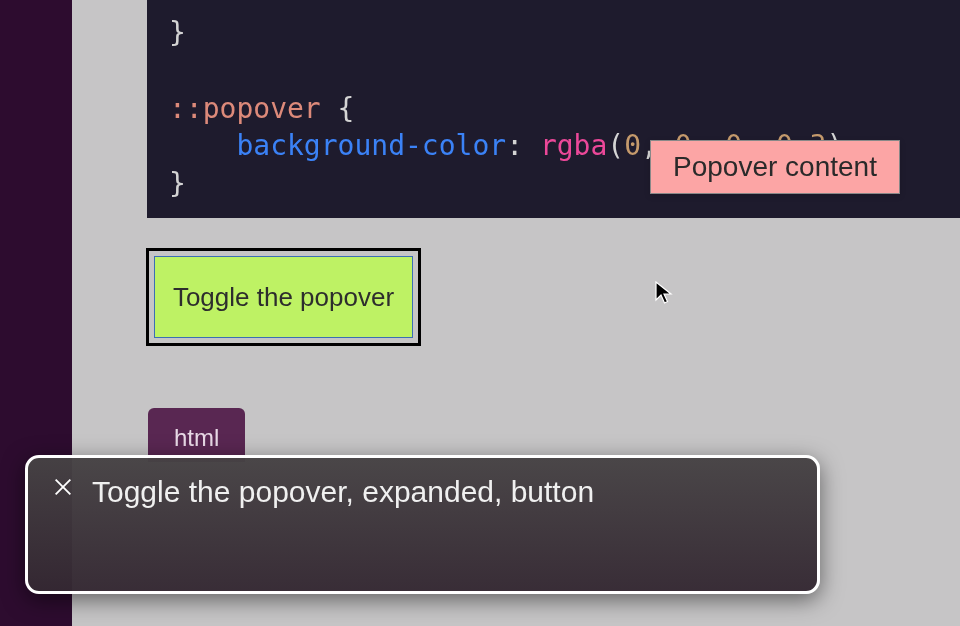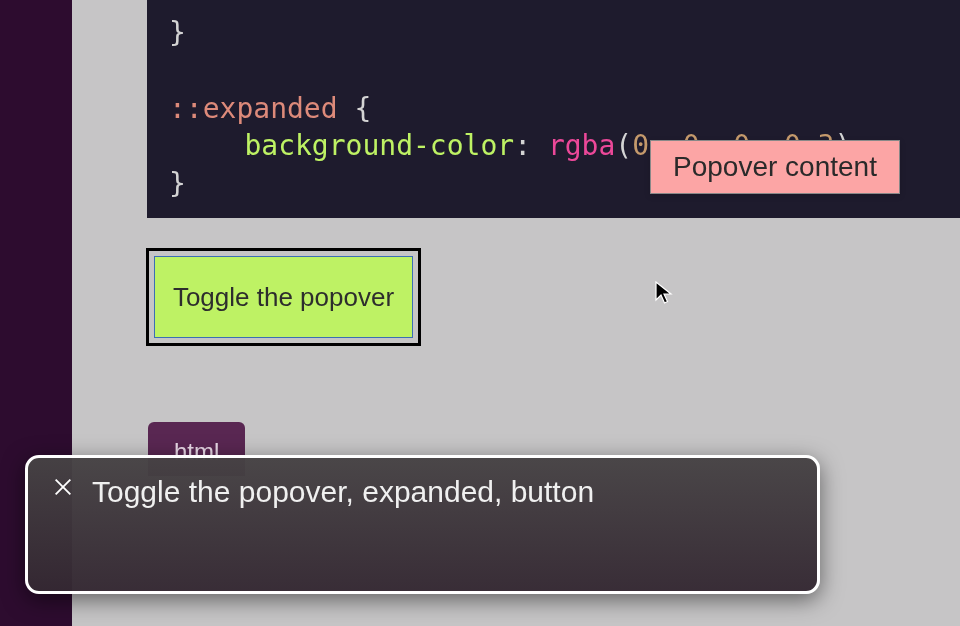--- a/index.html
+++ b/index.html
@@ -27,21 +27,21 @@
     color: #d4d4d4;
     font-family: "SF Mono", Menlo, Consolas, monospace;
     font-size: 28px;
     line-height: 1.35;
     padding: 14px 20px 20px 22px;
     white-space: pre;
     overflow: hidden;
   }
   .tok-selector { color: #dd8a7a; }
   .tok-punct    { color: #d4d4d4; }
-  .tok-prop     { color: #bef264; margin-left: 8px; }
+  .tok-prop     { color: #3b82f6; }
   .tok-func     { color: #ec4899; }
   .tok-num      { color: #c59a6c; }
 
   .popover-box {
     position: absolute;
     left: 650px;
     top: 140px;
     background: #fca5a5;
     color: #2a2a2a;
     padding: 10px 22px;
@@ -64,21 +64,21 @@
     display: flex;
     align-items: center;
     justify-content: center;
     cursor: pointer;
     box-shadow: inset 0 0 0 5px #c6c5c6, inset 0 0 0 6px #3b6fb5;
   }
 
   .html-tab {
     position: absolute;
     left: 148px;
-    top: 422px;
+    top: 408px;
     background: #592752;
     color: #e8d9e6;
     font-size: 24px;
     padding: 16px 26px 10px 26px;
     border-radius: 6px 6px 0 0;
   }
 
   .a11y-popup {
     position: absolute;
     left: 25px;
@@ -122,21 +122,21 @@
     pointer-events: none;
   }
 </style>
 </head>
 <body>
 
 <div class="left-strip"></div>
 
 <div class="code-block"><span class="tok-punct">}</span>
 
-<span class="tok-selector">::expanded</span> <span class="tok-punct">{</span>
+<span class="tok-selector">::popover</span> <span class="tok-punct">{</span>
     <span class="tok-prop">background-color</span><span class="tok-punct">:</span> <span class="tok-func">rgba</span><span class="tok-punct">(</span><span class="tok-num">0</span><span class="tok-punct">, </span><span class="tok-num">0</span><span class="tok-punct">, </span><span class="tok-num">0</span><span class="tok-punct">, </span><span class="tok-num">0.3</span><span class="tok-punct">)</span><span class="tok-punct">;</span>
 <span class="tok-punct">}</span></div>
 
 <div class="popover-box">
   <span>Popover content</span>
 </div>
 
 <button class="toggle-button">
   <span>Toggle the popover</span>
 </button>

